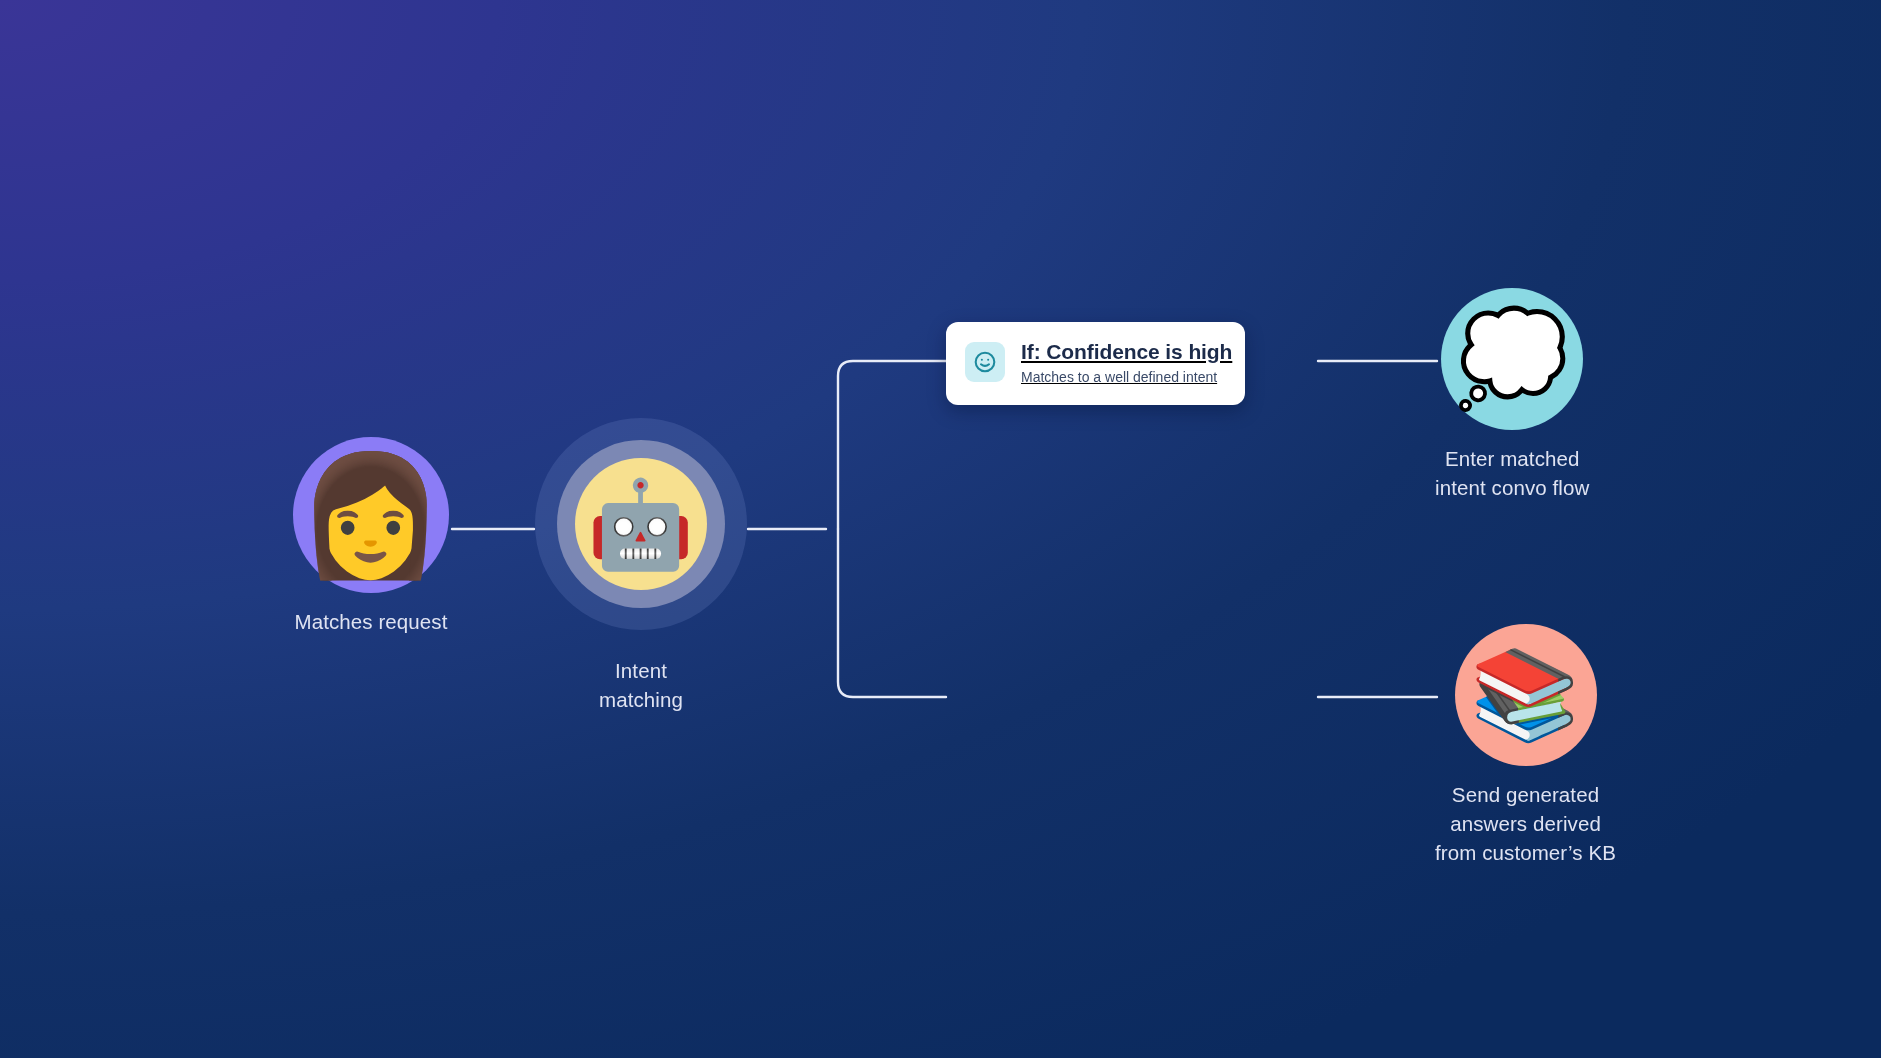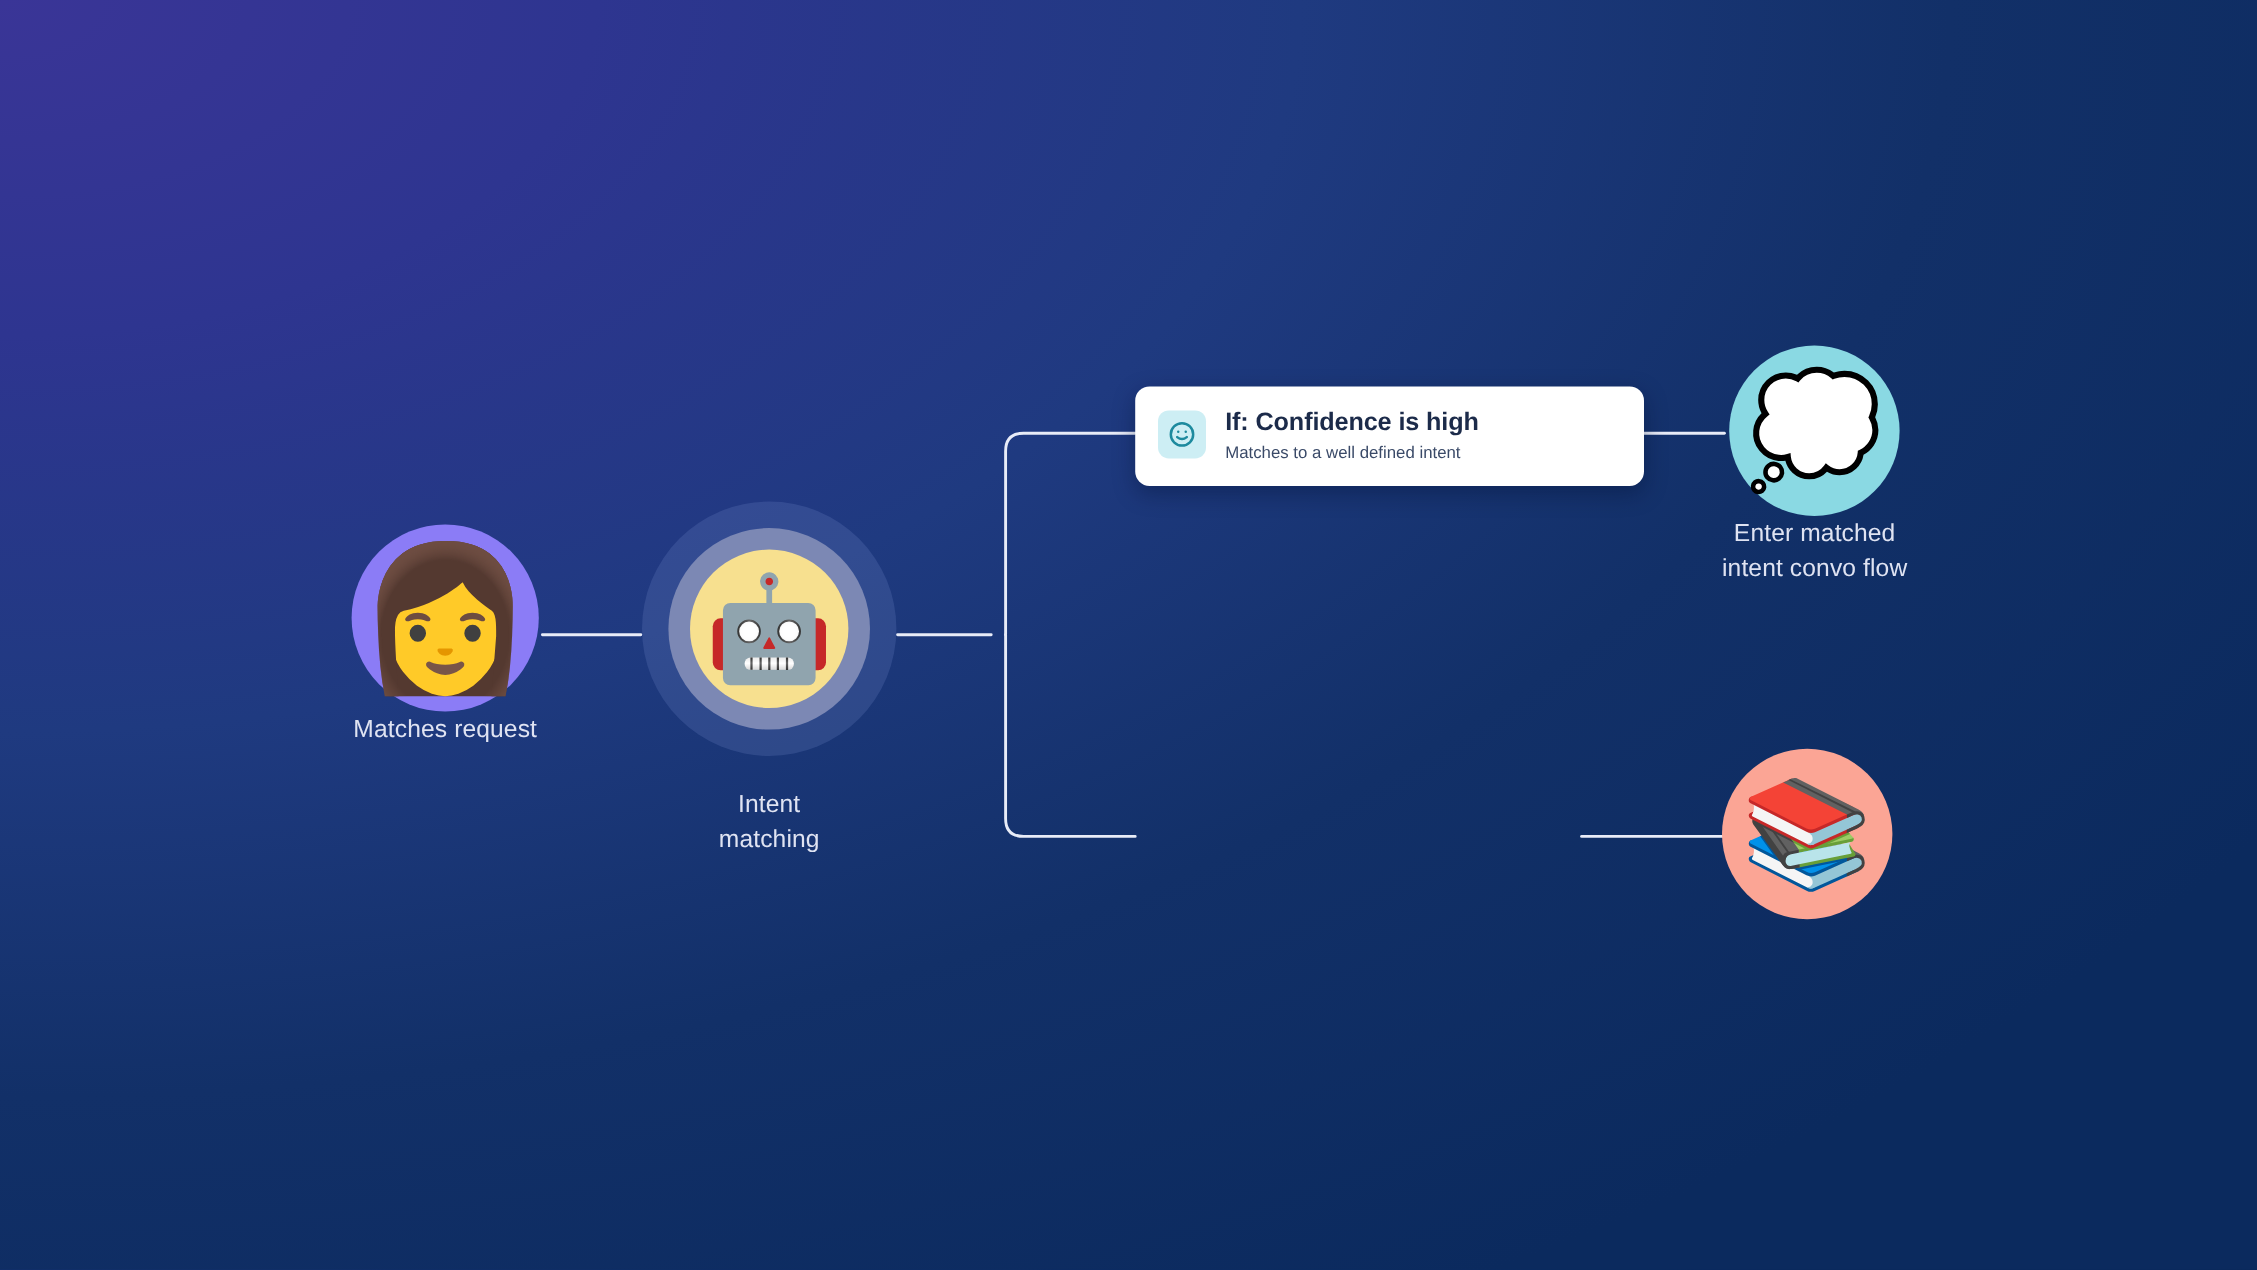--- a/index.html
+++ b/index.html
@@ -49,20 +49,21 @@
   }
 
   .emoji {
     line-height: 1;
     display: block;
     text-align: center;
     font-family: "DejaVu Sans", sans-serif;
   }
 
   .node-caption {
+    margin-top: 14px;
     color: #dfe3f2;
     font-size: 20.5px;
     line-height: 1.42;
     text-align: center;
     letter-spacing: .1px;
     white-space: pre-line;
     font-weight: 400;
   }
 
   
@@ -107,29 +108,30 @@
   #node-outcome-low { left: 1435px; top: 624px; }
   #node-outcome-low .circle {
     width: 142px; height: 142px;
     background: #fba595;
   }
   #node-outcome-low .emoji { font-size: 88px; }
 
   
   .card {
     position: absolute;
-    width: 424px;
+    width: 299px;
     box-sizing: border-box;
     background: #ffffff;
     border-radius: 12px;
     box-shadow: 0 6px 18px rgba(4, 14, 45, 0.35);
     padding: 17px 20px 19px 19px;
     display: flex;
     align-items: center;
     gap: 16px;
+    text-decoration: underline;
   }
   #card-high { left: 946px; top: 322px; }
   #card-low  { left: 946px; top: 658px; }
 
   .card-icon {
     width: 40px; height: 40px;
     border-radius: 9px;
     flex: 0 0 40px;
     display: flex;
     align-items: center;
@@ -218,15 +220,18 @@
       <span class="emoji">💭</span>
     </div>
     <div class="node-caption">Enter matched
 intent convo flow</div>
   </div>
 
   <div class="node" id="node-outcome-low">
     <div class="circle">
       <span class="emoji">📚</span>
     </div>
+    <div class="node-caption">Send generated
+answers derived
+from customer’s KB</div>
   </div>
 
 </div>
 
 </body></html>

